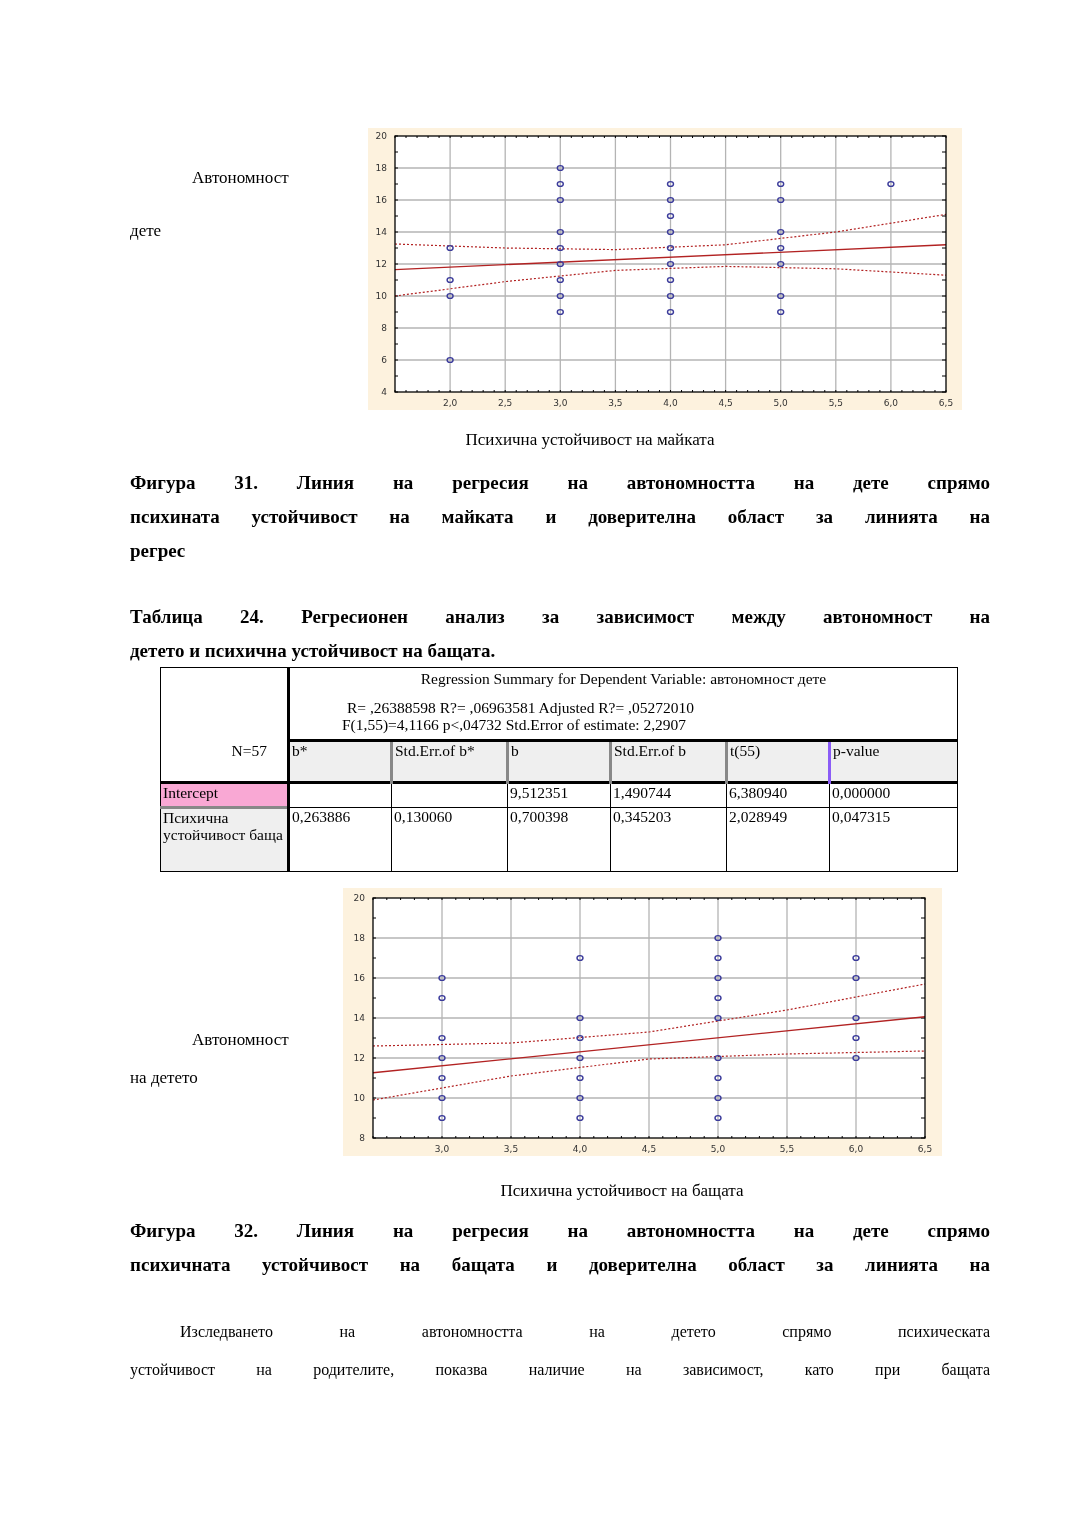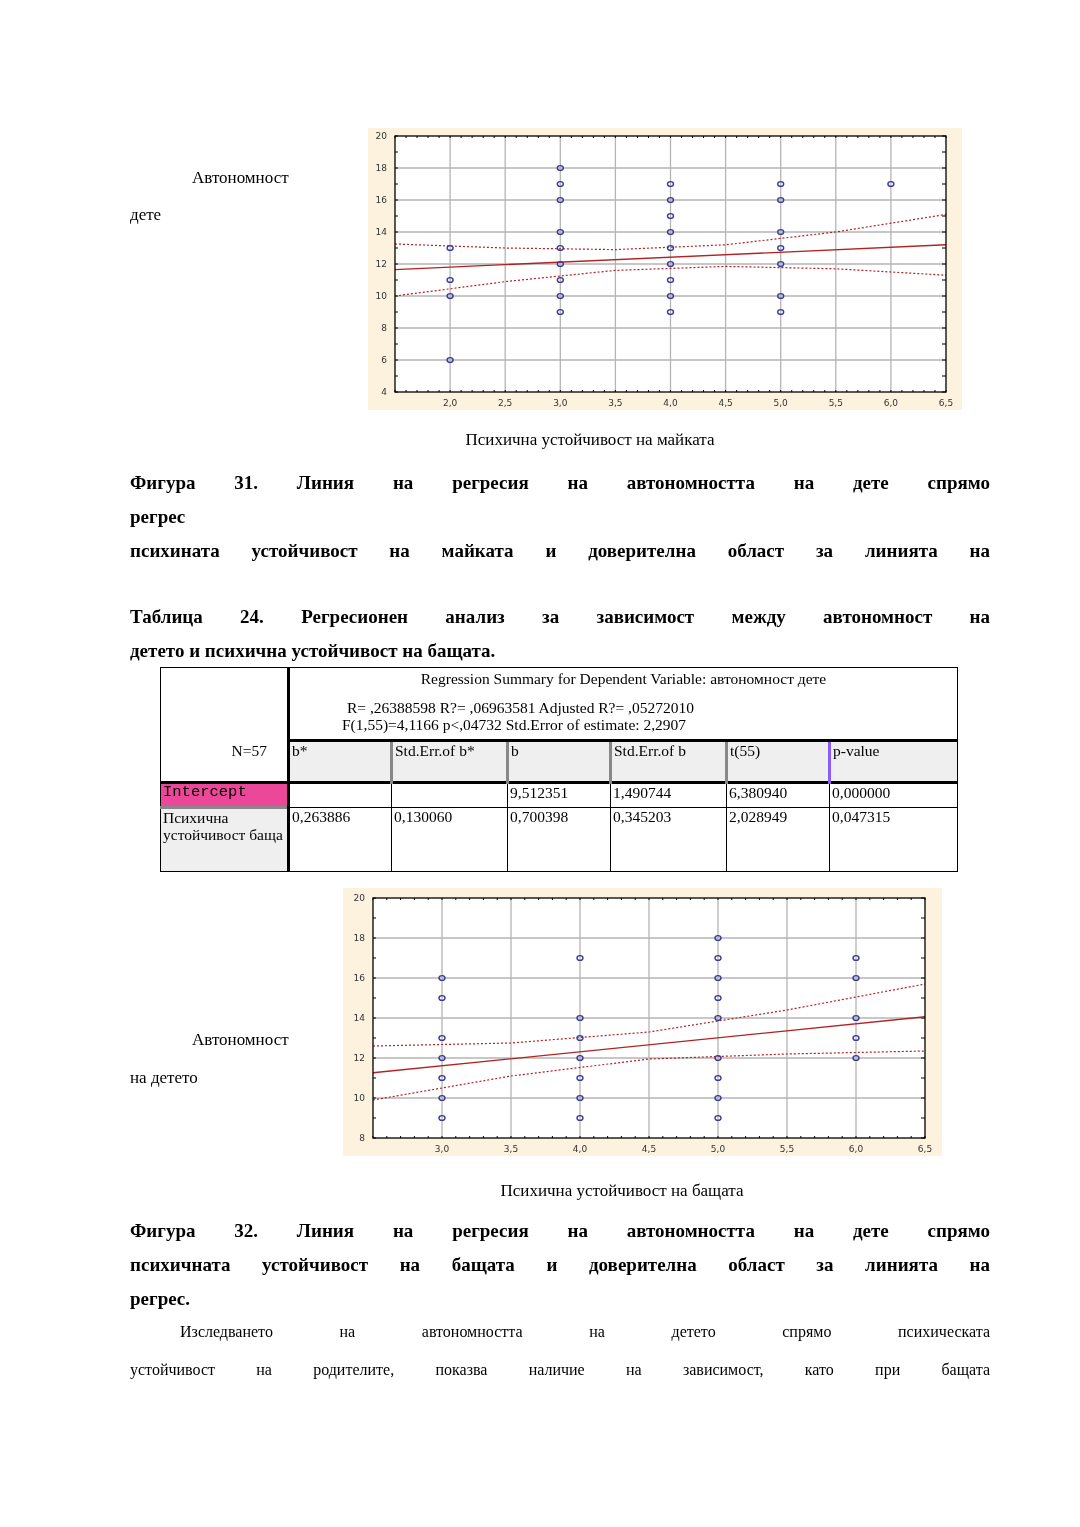--- a/index.html
+++ b/index.html
@@ -15,21 +15,21 @@
   svg text { font-family: "DejaVu Sans", sans-serif; }
   table.reg { border-collapse: collapse; position: absolute; font-size: 15.5px; }
   table.reg td { border: 1px solid #000; padding: 0 2px; vertical-align: top; line-height: 17px; }
   .body-text { font-size: 16px; line-height: 38px; }
   .body-text .ln { display: block; text-align: justify; text-align-last: justify; }
 </style>
 </head>
 <body>
 
 <div class="abs ylab" style="left:192px; top:168px;">Автономност</div>
-<div class="abs ylab" style="left:130px; top:205px;">дете</div>
+<div class="abs ylab" style="left:130px; top:221px;">дете</div>
 
 <div class="abs chart-wrap" style="left:368px; top:128px; width:594px; height:282px;">
   <svg id="chart1" width="594" height="282">
       <rect x="27" y="8" width="551" height="256" fill="#ffffff"></rect>
       <line x1="82.1" y1="8" x2="82.1" y2="264" stroke="#b4b4b4" stroke-width="1.3"></line>
       <text x="82.1" y="278" font-size="9" text-anchor="middle" fill="#333">2,0</text>
       <line x1="137.2" y1="8" x2="137.2" y2="264" stroke="#b4b4b4" stroke-width="1.3"></line>
       <text x="137.2" y="278" font-size="9" text-anchor="middle" fill="#333">2,5</text>
       <line x1="192.29999999999998" y1="8" x2="192.29999999999998" y2="264" stroke="#b4b4b4" stroke-width="1.3"></line>
       <text x="192.29999999999998" y="278" font-size="9" text-anchor="middle" fill="#333">3,0</text>
@@ -232,22 +232,22 @@
       <ellipse cx="412.7" cy="56" rx="3" ry="2.4" fill="none" stroke="#3a3a9a" stroke-width="1.4"></ellipse>
       <ellipse cx="522.9000000000001" cy="56" rx="3" ry="2.4" fill="none" stroke="#3a3a9a" stroke-width="1.4"></ellipse>
       <rect x="27" y="8" width="551" height="256" fill="none" stroke="#000" stroke-width="1.3"></rect>
     </svg>
 </div>
 
 <div class="abs xcap" style="left:0; width:1180px; top:430px; text-align:center;">Психична устойчивост на майката</div>
 
 <div class="abs figcap" style="left:130px; width:860px; top:466px;">
   <span class="ln">Фигура 31. Линия на регресия на автономността на дете спрямо</span>
+  <span class="ln">психината устойчивост на майката и доверителна област за линията на</span>
   <span class="ln last">регрес</span>
-  <span class="ln">психината устойчивост на майката и доверителна област за линията на</span>
 </div>
 
 <div class="abs figcap" style="left:130px; width:860px; top:600px;">
   <span class="ln">Таблица 24. Регресионен анализ за зависимост между автономност  на</span>
   <span class="ln last">детето и психична устойчивост на бащата.</span>
 </div>
 
 <table class="reg" style="left:160px; top:667px; width:798px;">
   <colgroup>
     <col style="width:128px">
@@ -271,21 +271,21 @@
   </tr>
   <tr style="height:42px; background:#efefef;">
     <td style="border-left:3px solid #000;">b*</td>
     <td style="border-left:3px solid #888;">Std.Err.of b*</td>
     <td style="border-left:3px solid #888;">b</td>
     <td style="border-left:3px solid #888;">Std.Err.of b</td>
     <td style="border-left:3px solid #888;">t(55)</td>
     <td style="border-left:3px solid #8b5cf6;">p-value</td>
   </tr>
   <tr style="height:25px; border-top:3px solid #000;">
-    <td style="background:#ec4899; border-right:3px solid #000;font-family:Liberation Mono, monospace;">Intercept</td>
+    <td style="background:#f9a8d4; border-right:3px solid #000;">Intercept</td>
     <td></td>
     <td></td>
     <td>9,512351</td>
     <td>1,490744</td>
     <td>6,380940</td>
     <td>0,000000</td>
   </tr>
   <tr style="height:64px;">
     <td style="background:#efefef; border-right:3px solid #000; border-top:3px solid #888;">Психична устойчивост баща</td>
     <td>0,263886</td>
@@ -472,19 +472,18 @@
 </div>
 
 <div class="abs ylab" style="left:192px; top:1030px;">Автономност</div>
 <div class="abs ylab" style="left:130px; top:1068px;">на детето</div>
 
 <div class="abs xcap" style="left:0; width:1244px; top:1181px; text-align:center;">Психична устойчивост на бащата</div>
 
 <div class="abs figcap" style="left:130px; width:860px; top:1214px;">
   <span class="ln">Фигура 32. Линия на регресия на автономността на дете спрямо</span>
   <span class="ln">психичната устойчивост на бащата и доверителна област за линията на</span>
-  <span class="ln last">регрес.</span>
 </div>
 
 <div class="abs body-text" style="left:130px; width:860px; top:1313px;">
   <span class="ln" style="padding-left:50px;">Изследването на автономността на детето спрямо психическата</span>
   <span class="ln">устойчивост на родителите, показва наличие на зависимост, като при бащата</span>
 </div>
 
 </body></html>

